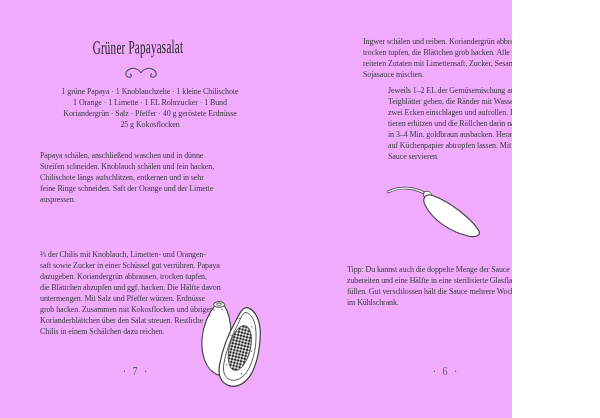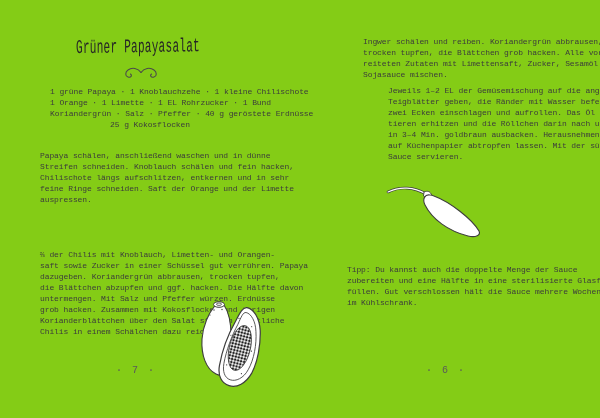--- a/index.html
+++ b/index.html
@@ -1,19 +1,19 @@
 <!DOCTYPE html>
 <html><head>
 <meta charset="utf-8">
 <style>
   html,body { margin:0; padding:0; background:#ffffff; }
   .book {
-    position:relative; width:600px; height:418px;
-    background:#84cc16; overflow:hidden;
-    font-family:Liberation Mono, monospace;
+    position:relative; width:512px; height:418px;
+    background:#f0abfc; overflow:hidden;
+    font-family:Liberation Serif, serif;
     color:#3a3a3a;
     -webkit-font-smoothing:antialiased;
   }
   .abs { position:absolute; }
   .textblock {
     font-size:8px; line-height:11px; letter-spacing:-0.1px;
     white-space:pre; color:#3c3c3c;
   }
   .centered { text-align:center; }
   .title {

